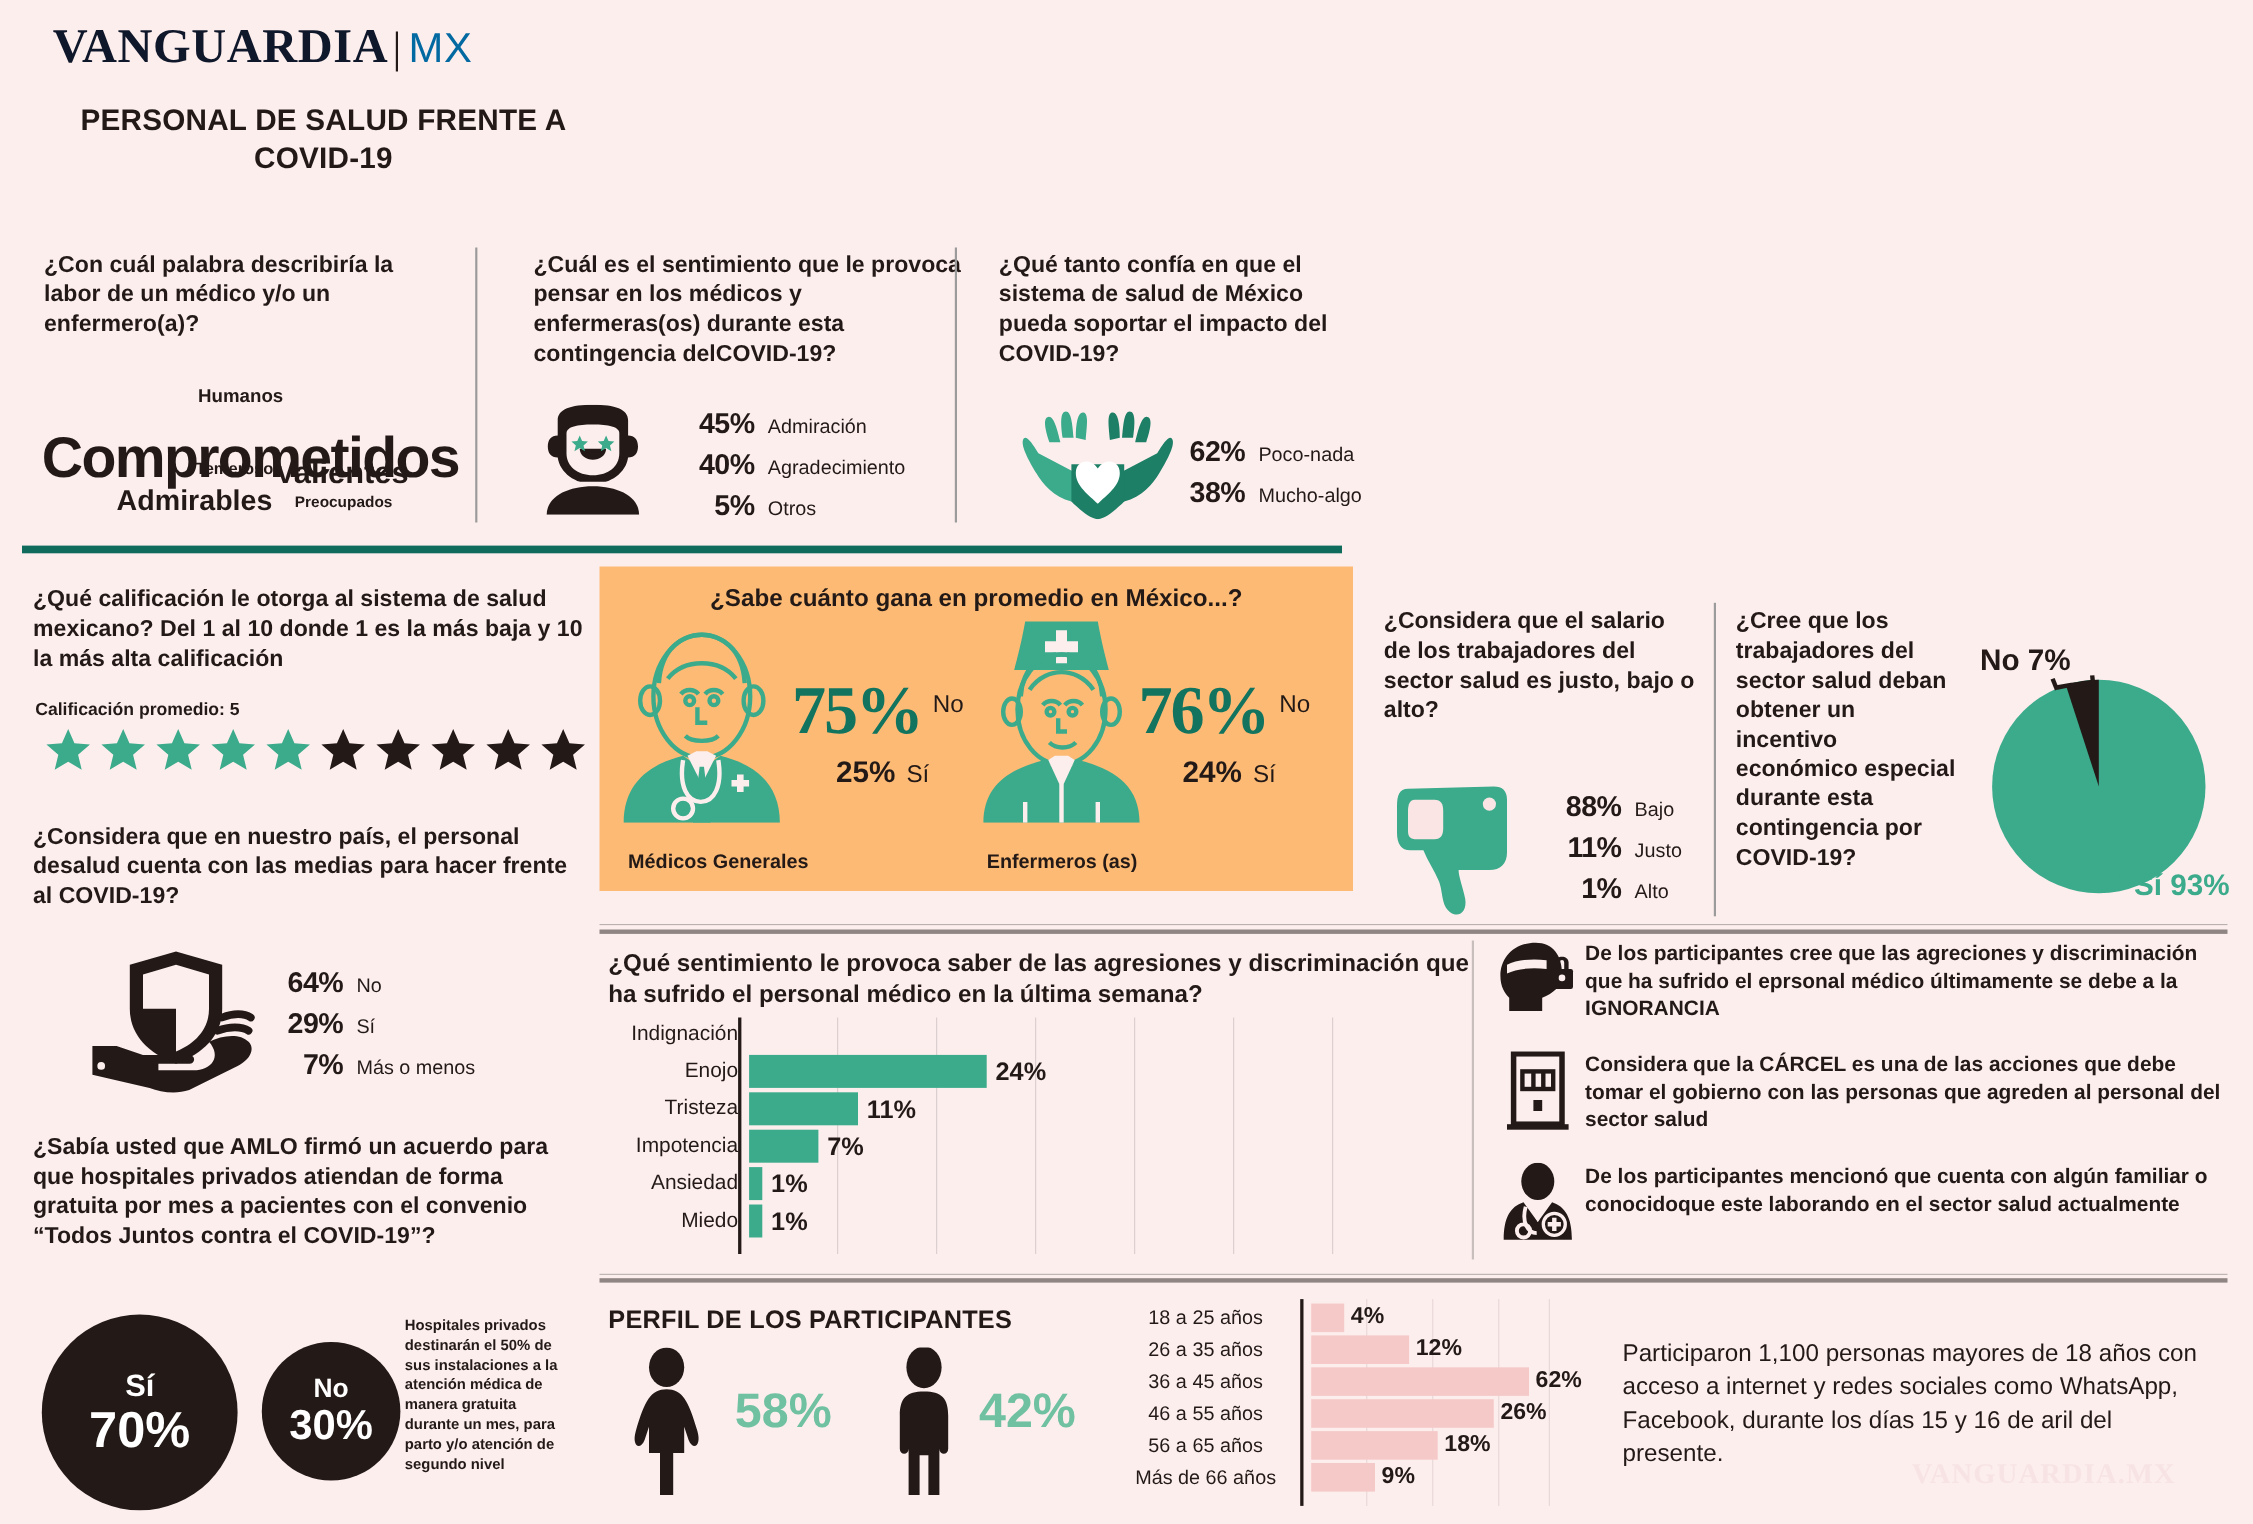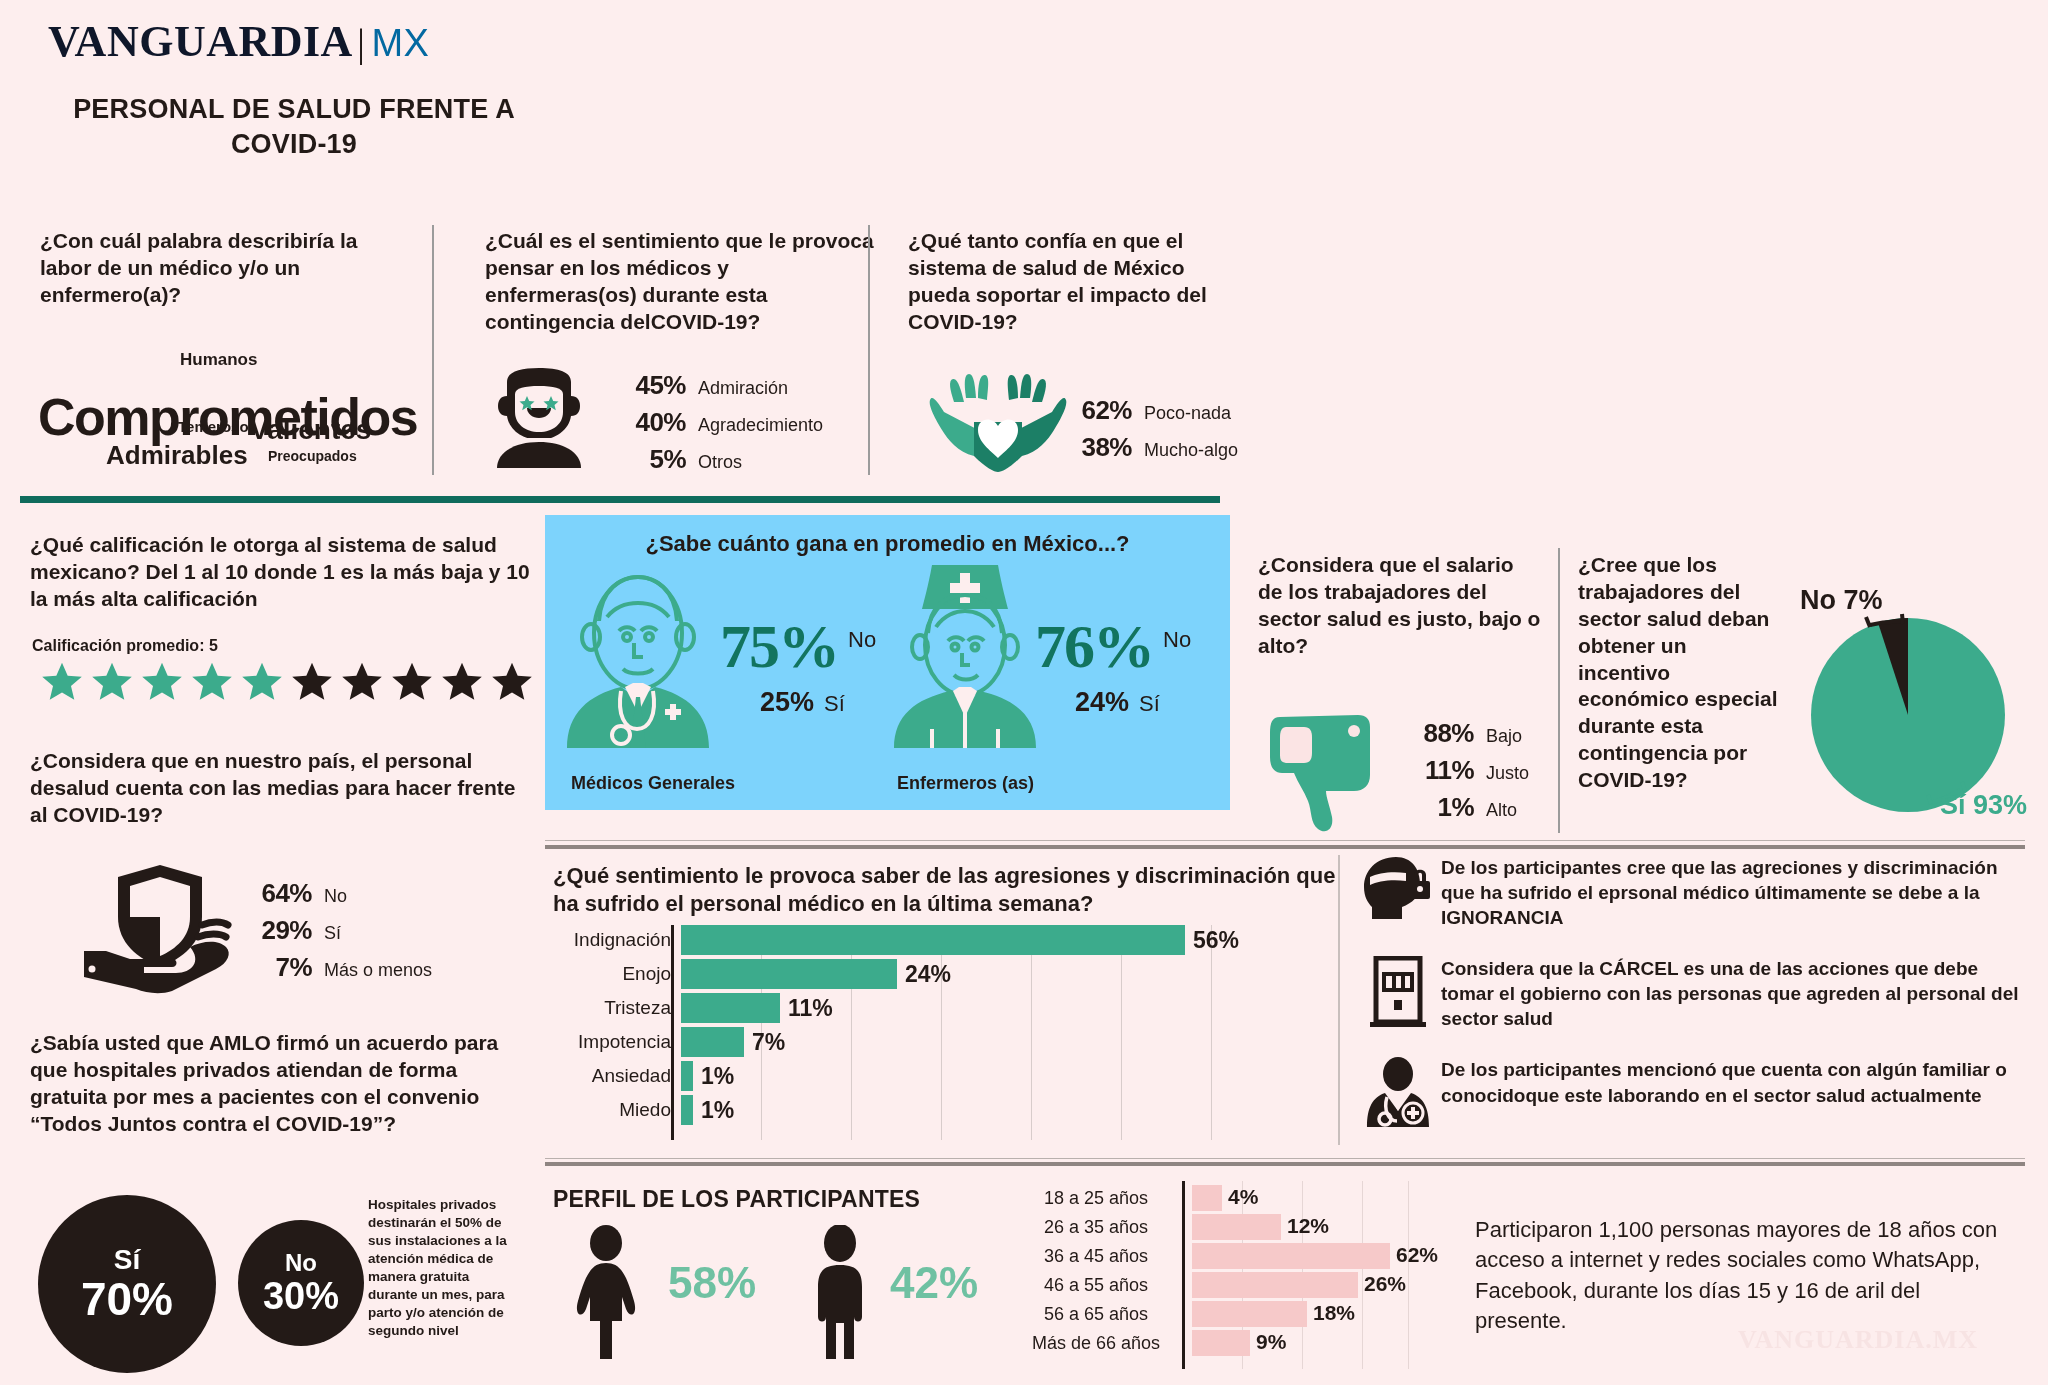--- a/index.html
+++ b/index.html
@@ -41,21 +41,21 @@
   .w-valientes{left:212px;top:62px;font-size:28px;}
   .w-temerosos{left:140px;top:66px;font-size:15px;}
   .w-admirables{left:68px;top:88px;font-size:26px;color:#3cab8c;}
   .w-preocupados{left:230px;top:96px;font-size:14px;}
 
   
   .stars{position:absolute;left:40px;top:660px;display:flex;gap:6px;}
   .star{width:44px;height:44px;}
 
   
-  .salarybox{position:absolute;left:545px;top:515px;width:685px;height:295px;background:#7dd3fc;}
+  .salarybox{position:absolute;left:545px;top:515px;width:685px;height:295px;background:#fdba74;}
   .salarybox .title{font-weight:bold;font-size:22px;text-align:center;padding-top:16px;}
   .bigpct{font-family:"Liberation Serif",serif;font-weight:bold;font-size:62px;color:#12745f;letter-spacing:-2px;line-height:1;text-align:center;}
   .smallpct{font-weight:bold;font-size:27px;color:#231a17;}
   .ynlbl{font-size:22px;color:#231a17;}
   .caption{font-weight:bold;font-size:18px;color:#231a17;}
 
   
   .barchart{position:absolute;left:553px;top:925px;width:660px;height:205px;}
   .bc-row{display:flex;align-items:center;height:30px;margin-bottom:4px;}
   .bc-lbl{width:118px;text-align:right;font-size:19px;padding-right:10px;color:#231a17;}
@@ -376,24 +376,20 @@
     <div class="bc-axis"></div>
     <div class="bc-grid" style="left:208px;"></div>
     <div class="bc-grid" style="left:298px;"></div>
     <div class="bc-grid" style="left:388px;"></div>
     <div class="bc-grid" style="left:478px;"></div>
     <div class="bc-grid" style="left:568px;"></div>
     <div class="bc-grid" style="left:658px;"></div>
 
     <div class="bc-row">
       <span class="bc-lbl">Indignación</span>
-      <span class="bc-track">
-        <span class="bc-bar" style="display:block;width:504px;"></span>
-        <span class="bc-val" style="left:512px;">56%</span>
-      </span>
     </div>
     <div class="bc-row">
       <span class="bc-lbl">Enojo</span>
       <span class="bc-track">
         <span class="bc-bar" style="display:block;width:216px;"></span>
         <span class="bc-val" style="left:224px;">24%</span>
       </span>
     </div>
     <div class="bc-row">
       <span class="bc-lbl">Tristeza</span>

